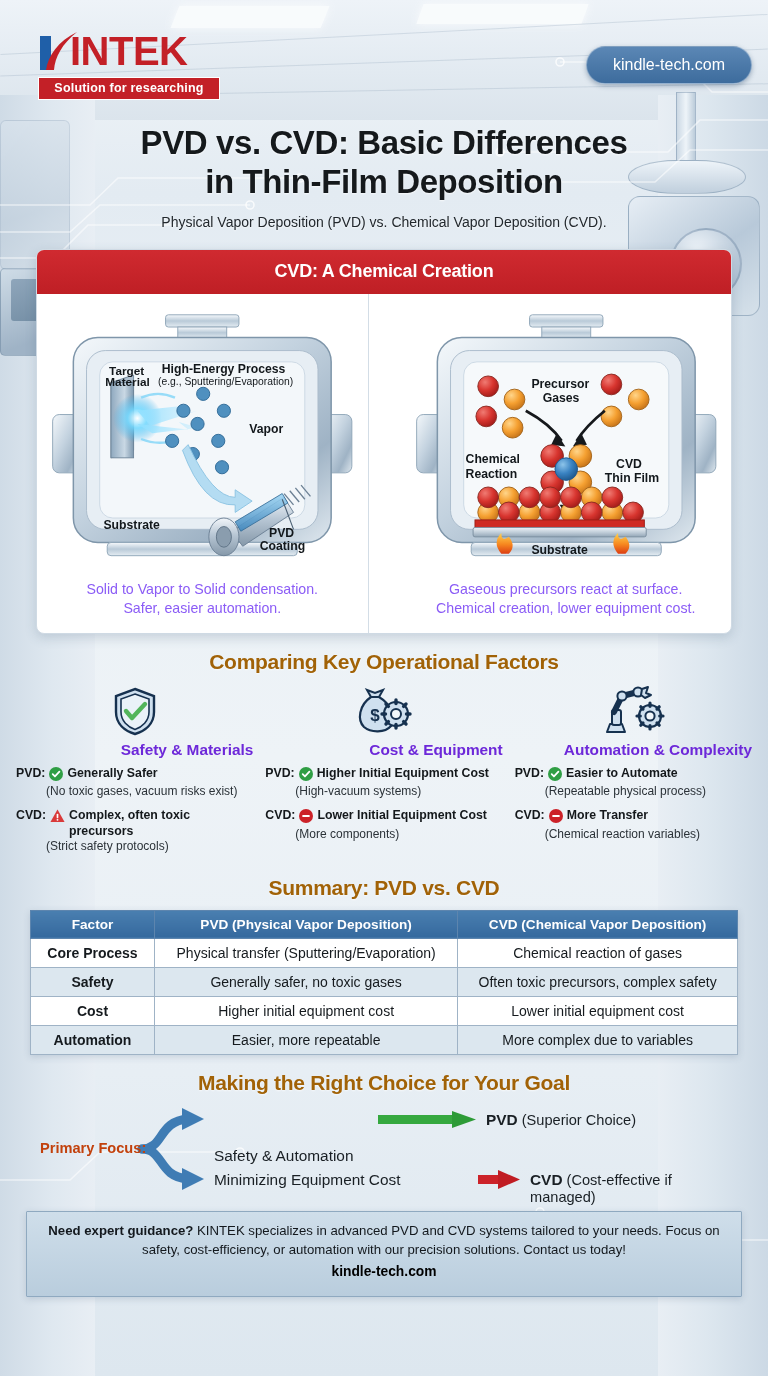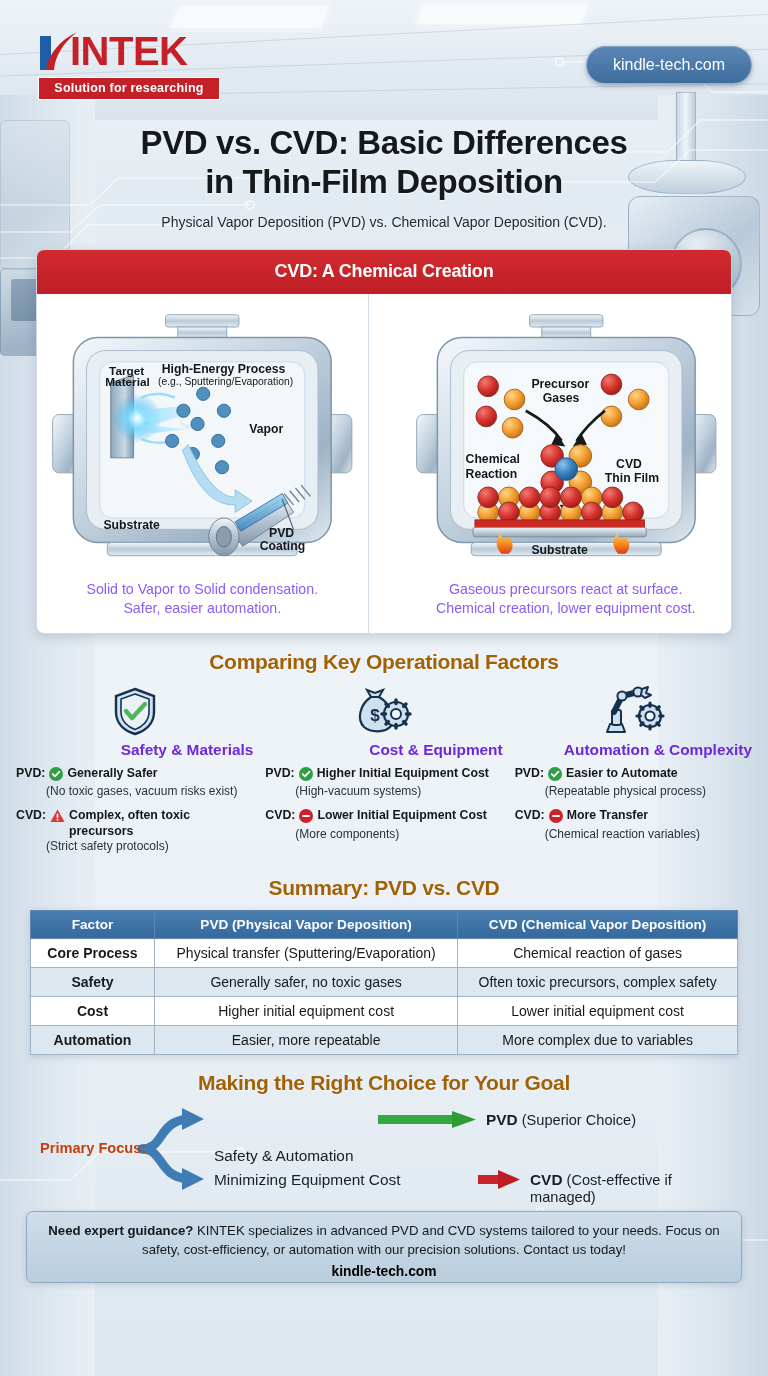--- a/index.html
+++ b/index.html
@@ -165,21 +165,21 @@
     position:absolute; left:10px; top:39px; font-weight:bold; font-size:14.6px; color:#c2410c;
   }
   .flow .opt { position:absolute; font-size:15.4px; color:#191f24; }
   .flow .res { position:absolute; font-size:14.6px; color:#191f24; }
   .flow .res b { font-size:15.4px; }
 
   
   .cta {
     position:relative; z-index:3; margin:14px 26px 4px;
     background:linear-gradient(180deg,#cfdeea,#b9cddd);
-    border:1px solid #8fa9c0; border-radius:7px; padding:10px 16px 3px;
+    border:1px solid #8fa9c0; border-radius:1px; padding:10px 16px 17px;
     text-align:center; box-shadow:0 2px 7px rgba(50,80,110,.18);
   }
   .cta p { font-size:13.2px; color:#13181d; line-height:1.43; }
   .cta .site { font-weight:bold; font-size:13.8px; margin-top:4px; }
 </style>
 </head>
 <body>
 
 <div id="bg">
   <div class="bg-base"></div>

